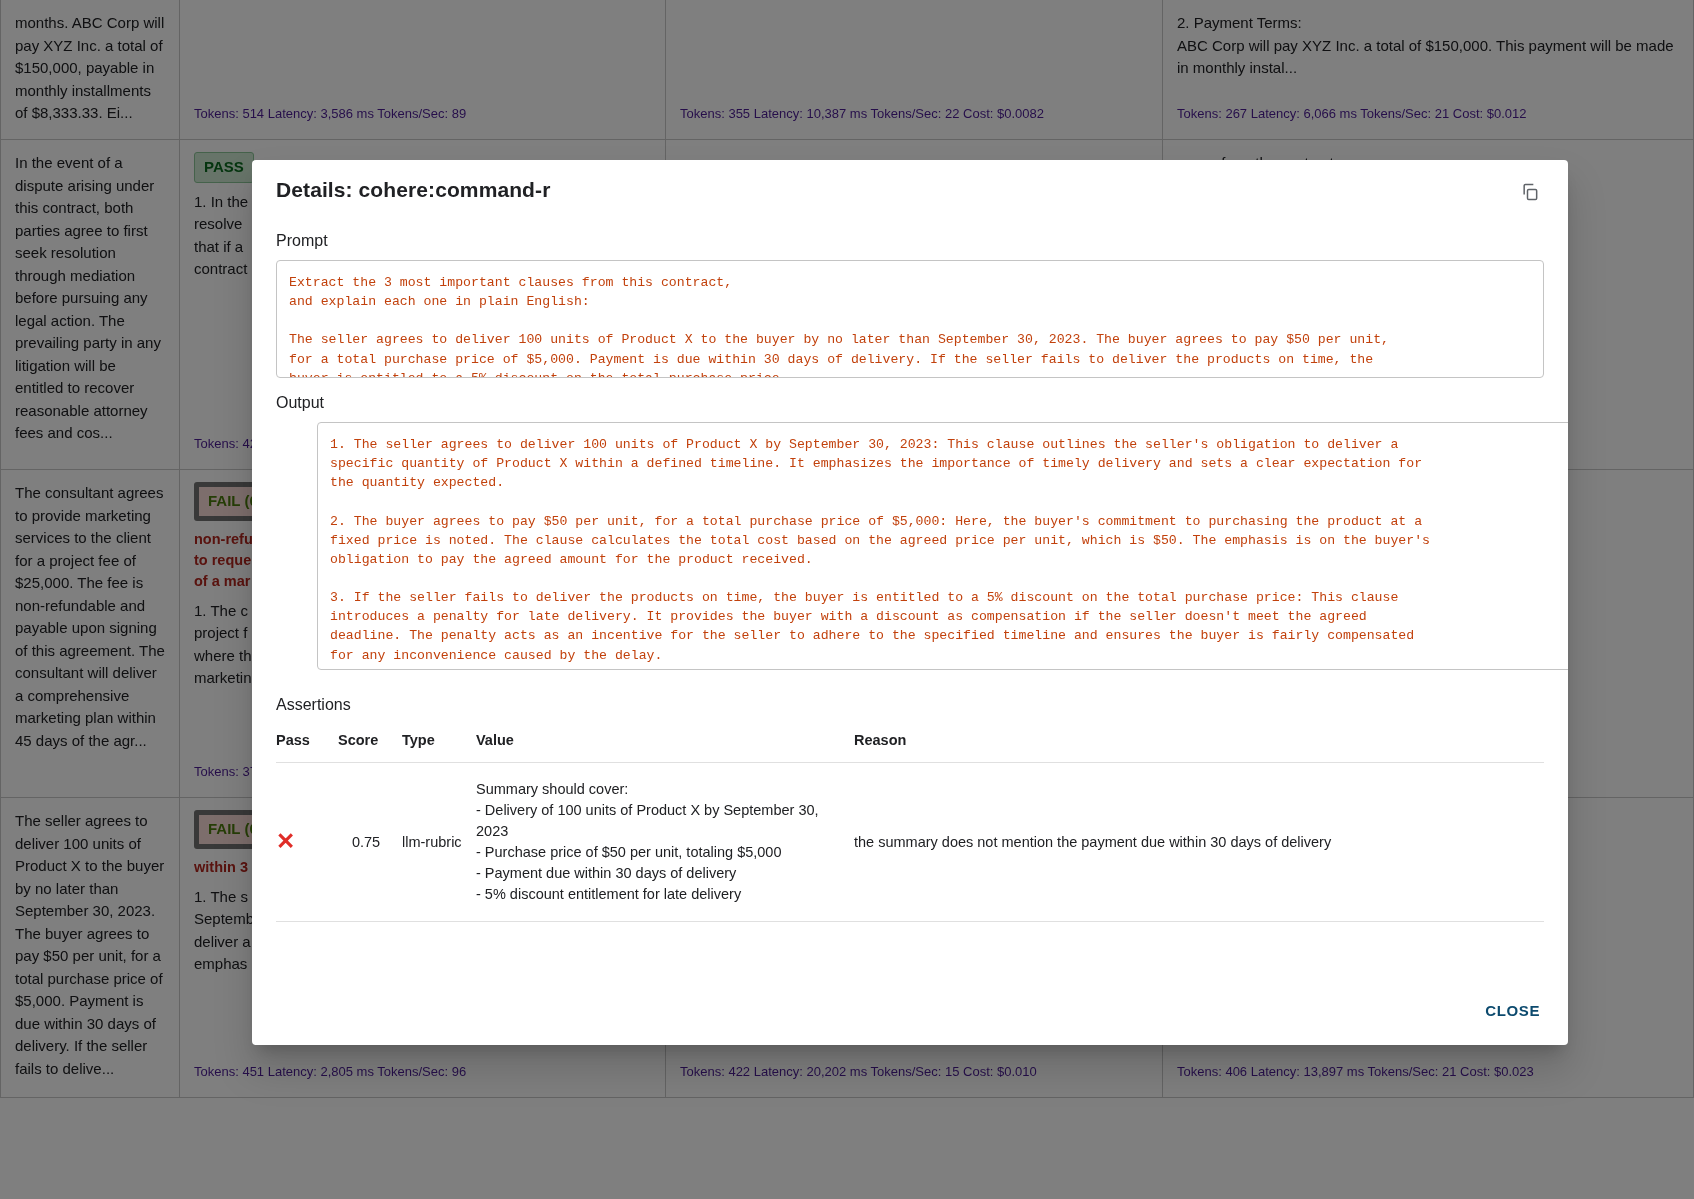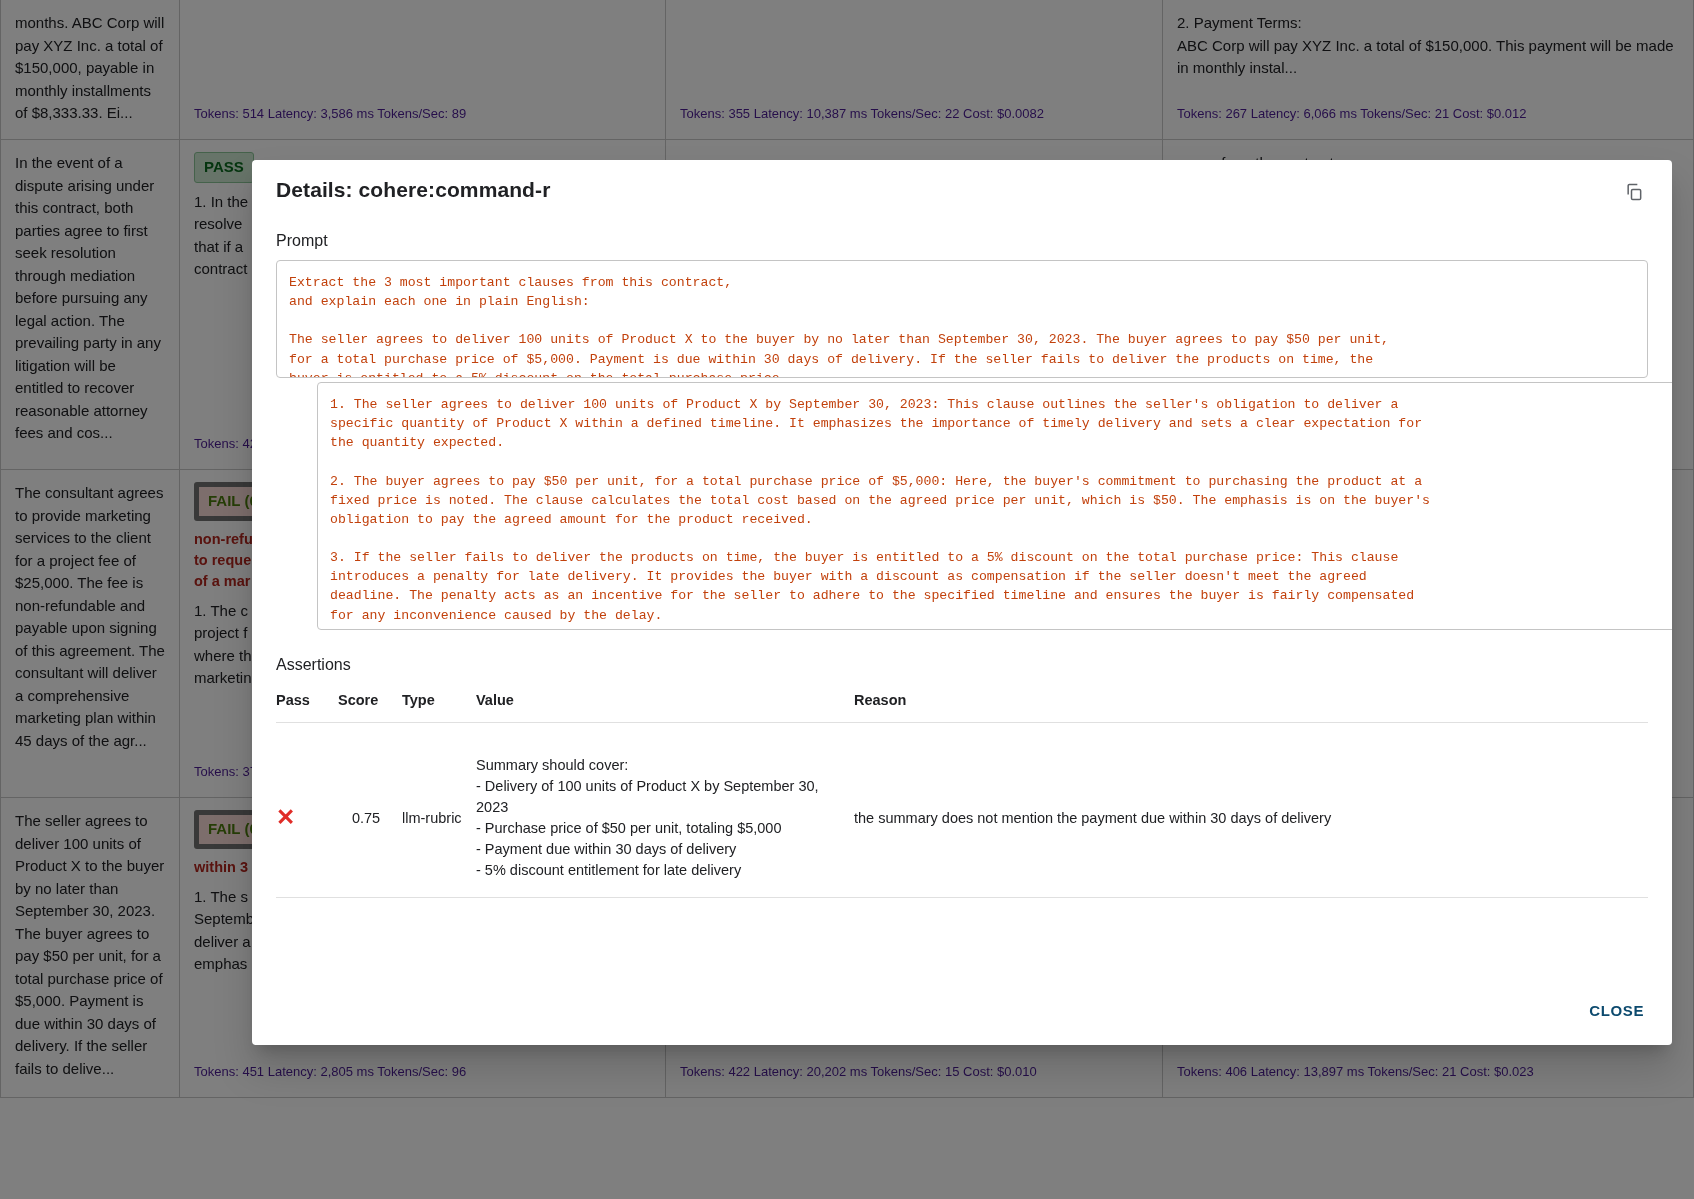--- a/index.html
+++ b/index.html
@@ -62,21 +62,21 @@
   }
 
   
   #overlay {
     position: absolute; inset: 0;
     background: rgba(0,0,0,0.5);
   }
   #dialog {
     position: absolute;
     left: 252px; top: 160px;
-    width: 1420px; height: 885px;
+    width: 1316px; height: 885px;
     background: #fff;
     border-radius: 4px;
     box-shadow: 0 11px 15px -7px rgba(0,0,0,.2), 0 24px 38px 3px rgba(0,0,0,.14);
     display: flex; flex-direction: column;
   }
   #dlg-head {
     padding: 18px 24px 6px 24px;
     display: flex; align-items: flex-start; justify-content: space-between;
   }
   #dlg-title {
@@ -122,21 +122,21 @@
   }
   table.assertions th {
     text-align: left;
     font-weight: bold;
     font-size: 14.5px;
     padding: 14px 8px 14px 0;
     border-bottom: 1px solid #e0e0e0;
     color: #202124;
   }
   table.assertions td {
-    padding: 32px 8px 16px 0;
+    padding: 16px 8px 16px 0;
     border-bottom: 1px solid #e0e0e0;
     vertical-align: middle;
     line-height: 1.45;
   }
   th.c-pass, td.c-pass { width: 62px; padding-left: 14px; }
   th.c-score, td.c-score { width: 64px; text-align: center; }
   th.c-type, td.c-type { width: 74px; }
   th.c-value, td.c-value { width: 378px; padding-left: 20px; }
   th.c-reason, td.c-reason { padding-left: 20px; }
   .xmark { color: #e02d28; font-size: 23px; font-weight: bold; line-height: 1; }
@@ -276,20 +276,21 @@
     <div id="dlg-body">
 
       <div class="field-label">Prompt</div>
       <textarea id="prompt-area" class="mono" readonly="" style="">Extract the 3 most important clauses from this contract,
 and explain each one in plain English:
 
 The seller agrees to deliver 100 units of Product X to the buyer by no later than September 30, 2023. The buyer agrees to pay $50 per unit,
 for a total purchase price of $5,000. Payment is due within 30 days of delivery. If the seller fails to deliver the products on time, the
 buyer is entitled to a 5% discount on the total purchase price.</textarea>
 
+      <div class="field-label">Output</div>
       <textarea id="output-area" class="mono" readonly="" style="">1. The seller agrees to deliver 100 units of Product X by September 30, 2023: This clause outlines the seller's obligation to deliver a
 specific quantity of Product X within a defined timeline. It emphasizes the importance of timely delivery and sets a clear expectation for
 the quantity expected.
 
 2. The buyer agrees to pay $50 per unit, for a total purchase price of $5,000: Here, the buyer's commitment to purchasing the product at a
 fixed price is noted. The clause calculates the total cost based on the agreed price per unit, which is $50. The emphasis is on the buyer's
 obligation to pay the agreed amount for the product received.
 
 3. If the seller fails to deliver the products on time, the buyer is entitled to a 5% discount on the total purchase price: This clause
 introduces a penalty for late delivery. It provides the buyer with a discount as compensation if the seller doesn't meet the agreed

